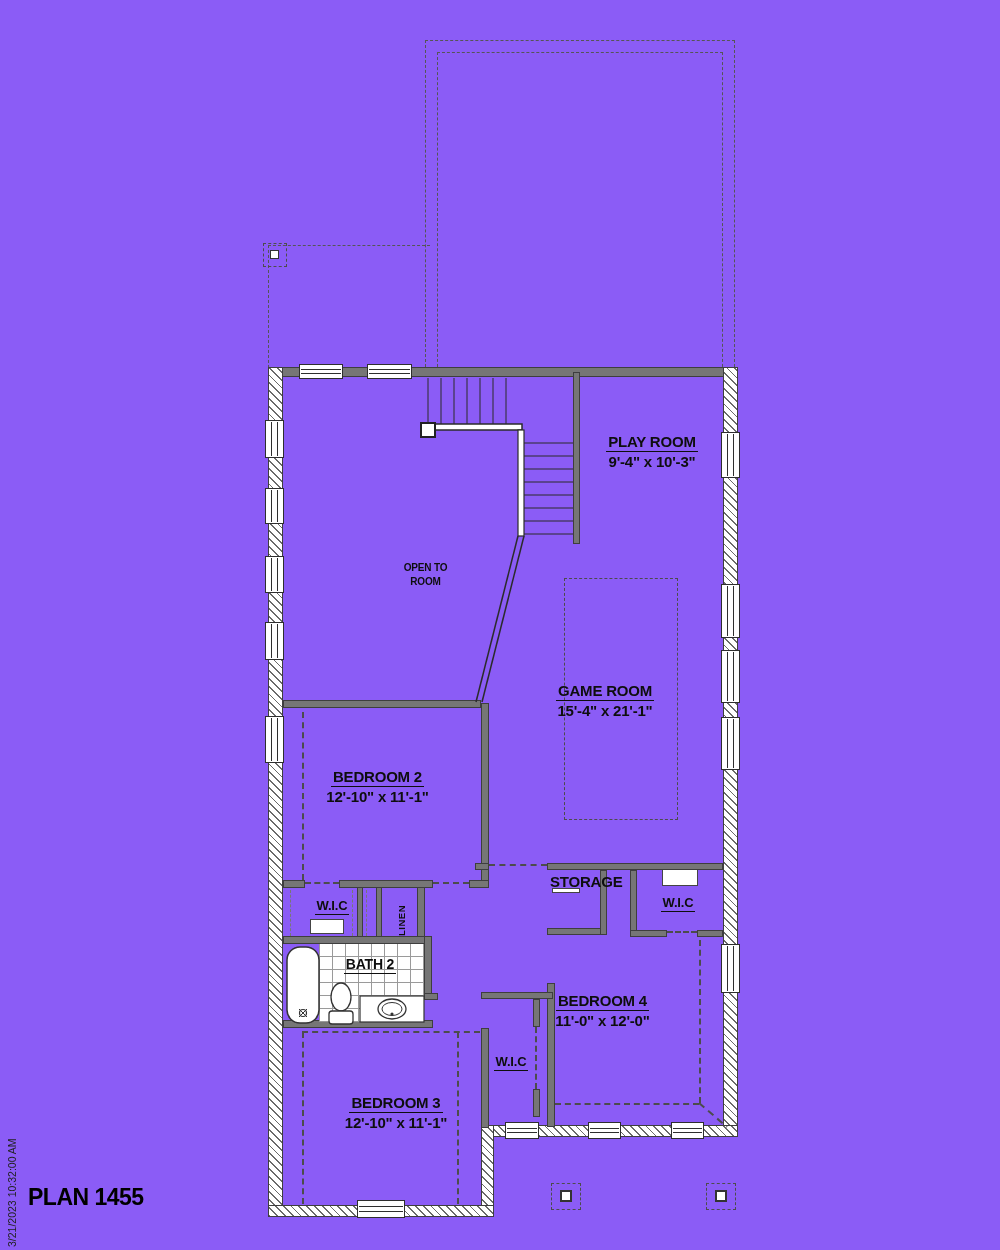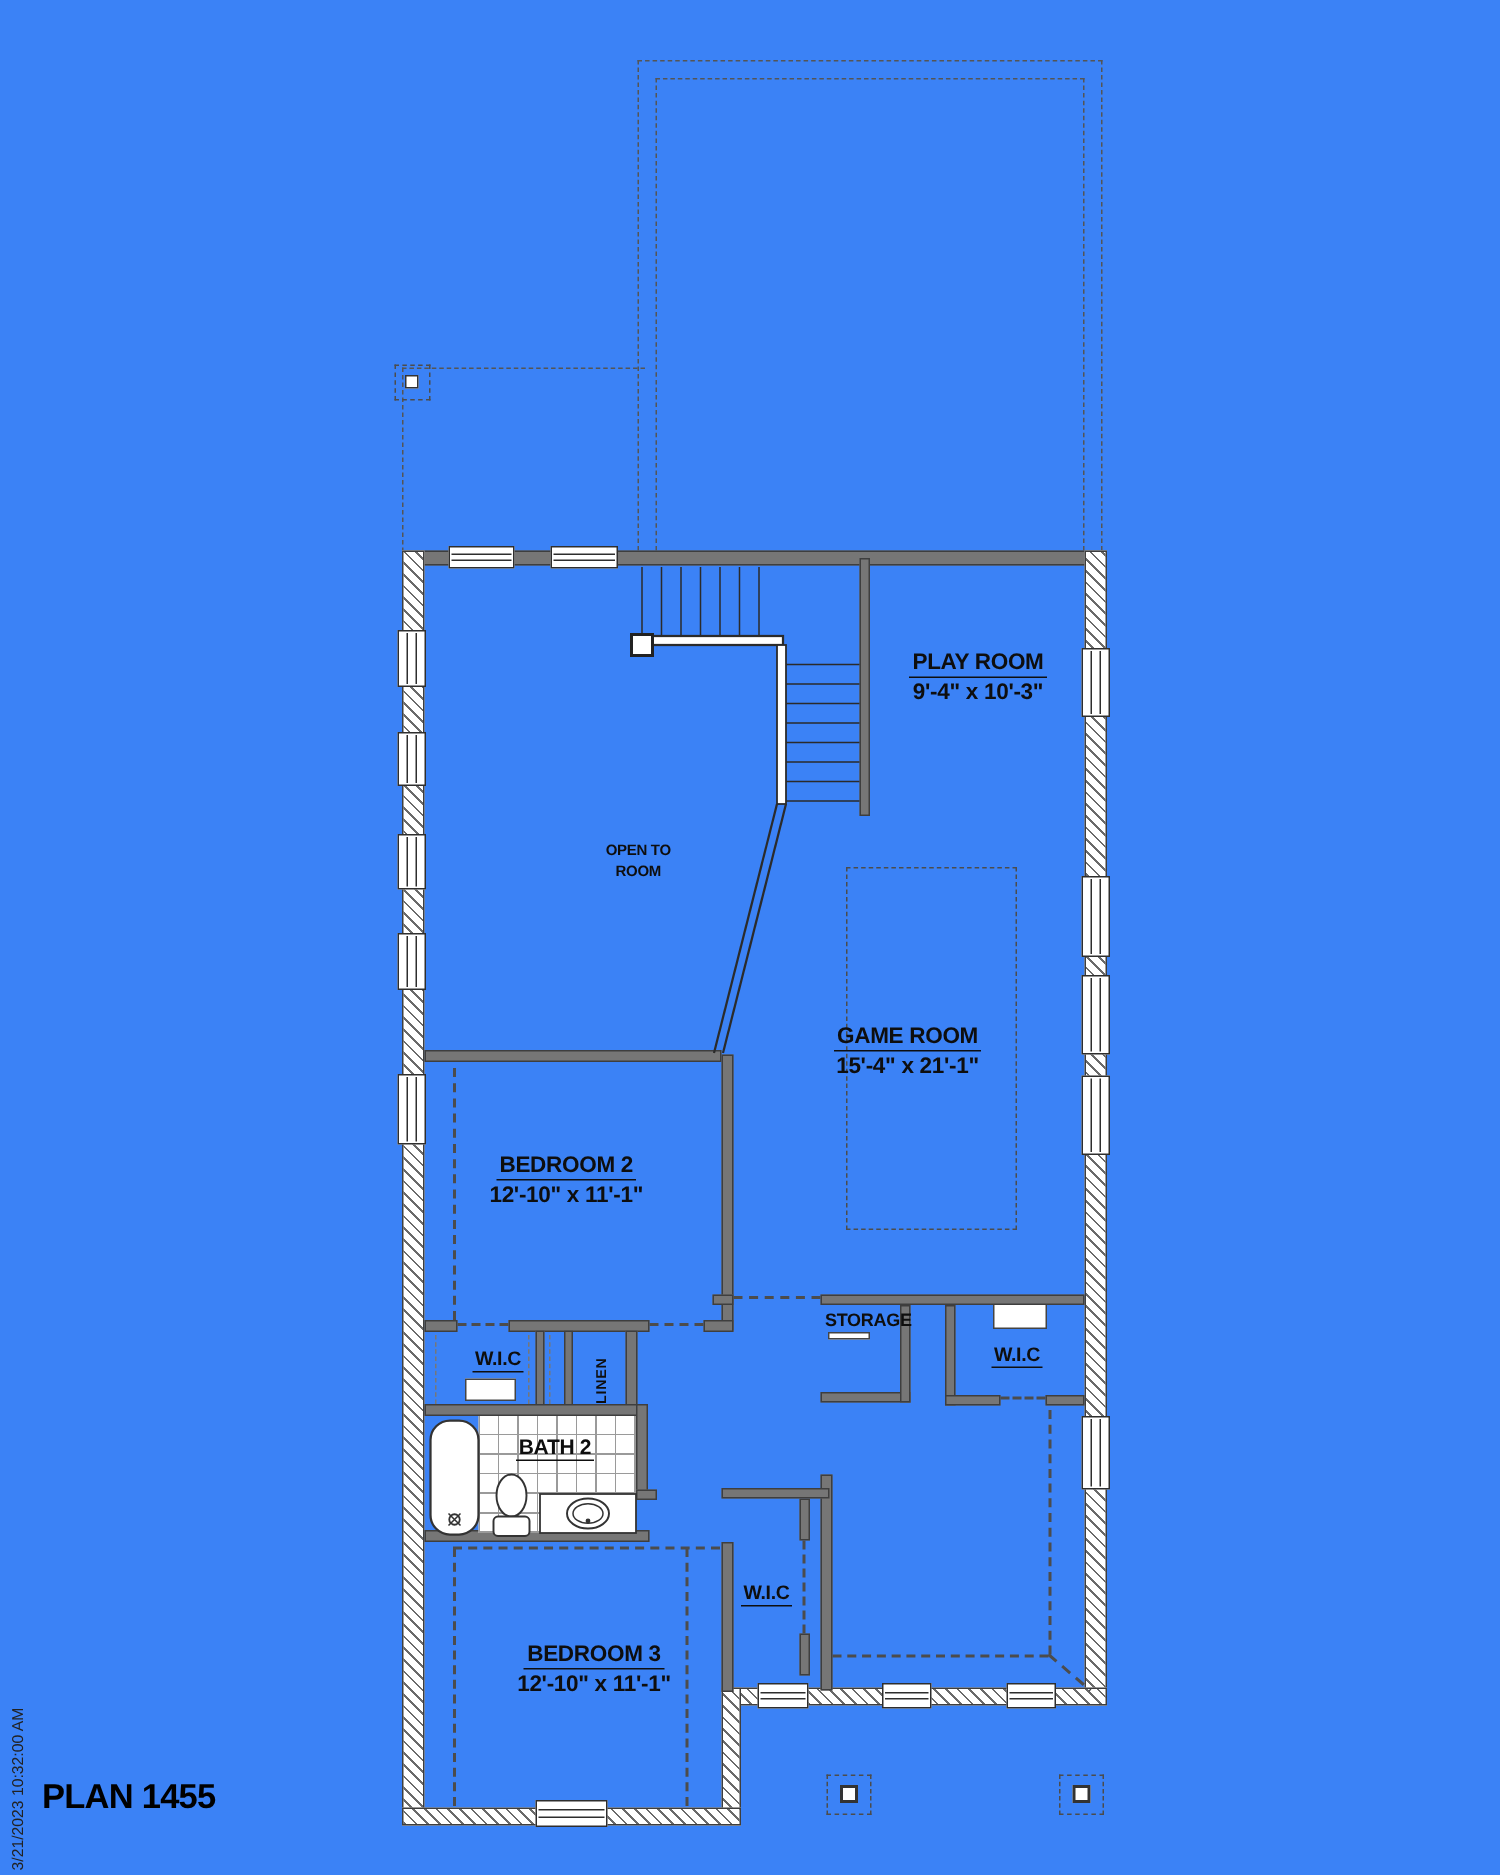--- a/index.html
+++ b/index.html
@@ -1,16 +1,16 @@
 <!DOCTYPE html>
 <html><head>
 <meta charset="utf-8">
 <style>
   html,body{margin:0;padding:0;background:#fff;}
-  #plan{position:relative;width:1000px;height:1250px;background:#3b82f6;overflow:hidden;
+  #plan{position:relative;width:1000px;height:1250px;background:#8b5cf6;overflow:hidden;
         font-family:"Liberation Sans",sans-serif;}
   
   .wi{position:absolute;box-sizing:border-box;background:#767676;border:1px solid #3e3e3e;}
   
   .we{position:absolute;box-sizing:border-box;background-color:#fff;
       background-image:repeating-linear-gradient(45deg,#6a6a6a 0 1.3px,transparent 1.3px 5.5px);
       border:1px solid #3e3e3e;}
   
   .win{position:absolute;box-sizing:border-box;background:#fff;border:1px solid #2e2e2e;}
   .win i{position:absolute;background:#2e2e2e;}
@@ -28,21 +28,21 @@
   .shelf{position:absolute;box-sizing:border-box;background:#fff;border:1.5px solid #444;}
   .niche{position:absolute;box-sizing:border-box;background:#fff;border:1.5px solid #444;border-top:none;}
   .tile{position:absolute;background-color:#fff;
         background-image:repeating-linear-gradient(0deg,#9a9a9a 0 1px,transparent 1px 13px),
                          repeating-linear-gradient(90deg,#9a9a9a 0 1px,transparent 1px 13px);}
   
   .lbl{position:absolute;font-weight:bold;color:#0e0e0e;text-align:center;letter-spacing:-0.2px;}
   .rn{display:inline-block;border-bottom:1.5px solid #0e0e0e;padding:0 2px 0 2px;line-height:1.2;}
   .dims{display:block;line-height:1.35;}
   .f15{font-size:15px;} .f14{font-size:14px;} .f13{font-size:13px;}
-  .f10{font-size:10px;line-height:1.3;margin-top:12px;} .f105{font-size:12px;text-align:right;}
+  .f10{font-size:10px;line-height:1.3;margin-top:12px;} .f105{font-size:15px;text-align:right;}
   .linen{position:absolute;font-weight:bold;color:#0e0e0e;font-size:9.5px;
          writing-mode:vertical-rl;transform:rotate(180deg);letter-spacing:.5px;}
   .title{position:absolute;font-weight:bold;color:#000;font-size:23px;letter-spacing:-0.5px;}
   .stamp{position:absolute;font-weight:normal;color:#222;font-size:10.5px;
          writing-mode:vertical-rl;transform:rotate(180deg);}
   svg.ov{position:absolute;left:0;top:0;}
 </style>
 </head>
 <body>
 
@@ -212,20 +212,24 @@
     <span class="dims">9'-4" x 10'-3"</span>
   </div>
   <div class="lbl f15" style="left:540px;top:682px;width:130px;">
     <span class="rn">GAME ROOM</span>
     <span class="dims">15'-4" x 21'-1"</span>
   </div>
   <div class="lbl f15" style="left:295px;top:768px;width:165px;">
     <span class="rn">BEDROOM 2</span>
     <span class="dims">12'-10" x 11'-1"</span>
   </div>
+  <div class="lbl f15" style="left:520px;top:992px;width:165px;">
+    <span class="rn">BEDROOM 4</span>
+    <span class="dims">11'-0" x 12'-0"</span>
+  </div>
   <div class="lbl f15" style="left:311px;top:1094px;width:170px;">
     <span class="rn">BEDROOM 3</span>
     <span class="dims">12'-10" x 11'-1"</span>
   </div>
   <div class="lbl f14" style="left:330px;top:956px;width:80px;">
     <span class="rn">BATH 2</span>
   </div>
   <div class="lbl f10" style="left:383px;top:549px;width:85px;">
     <span class="dims">OPEN TO</span>
     <span class="dims">ROOM</span>

